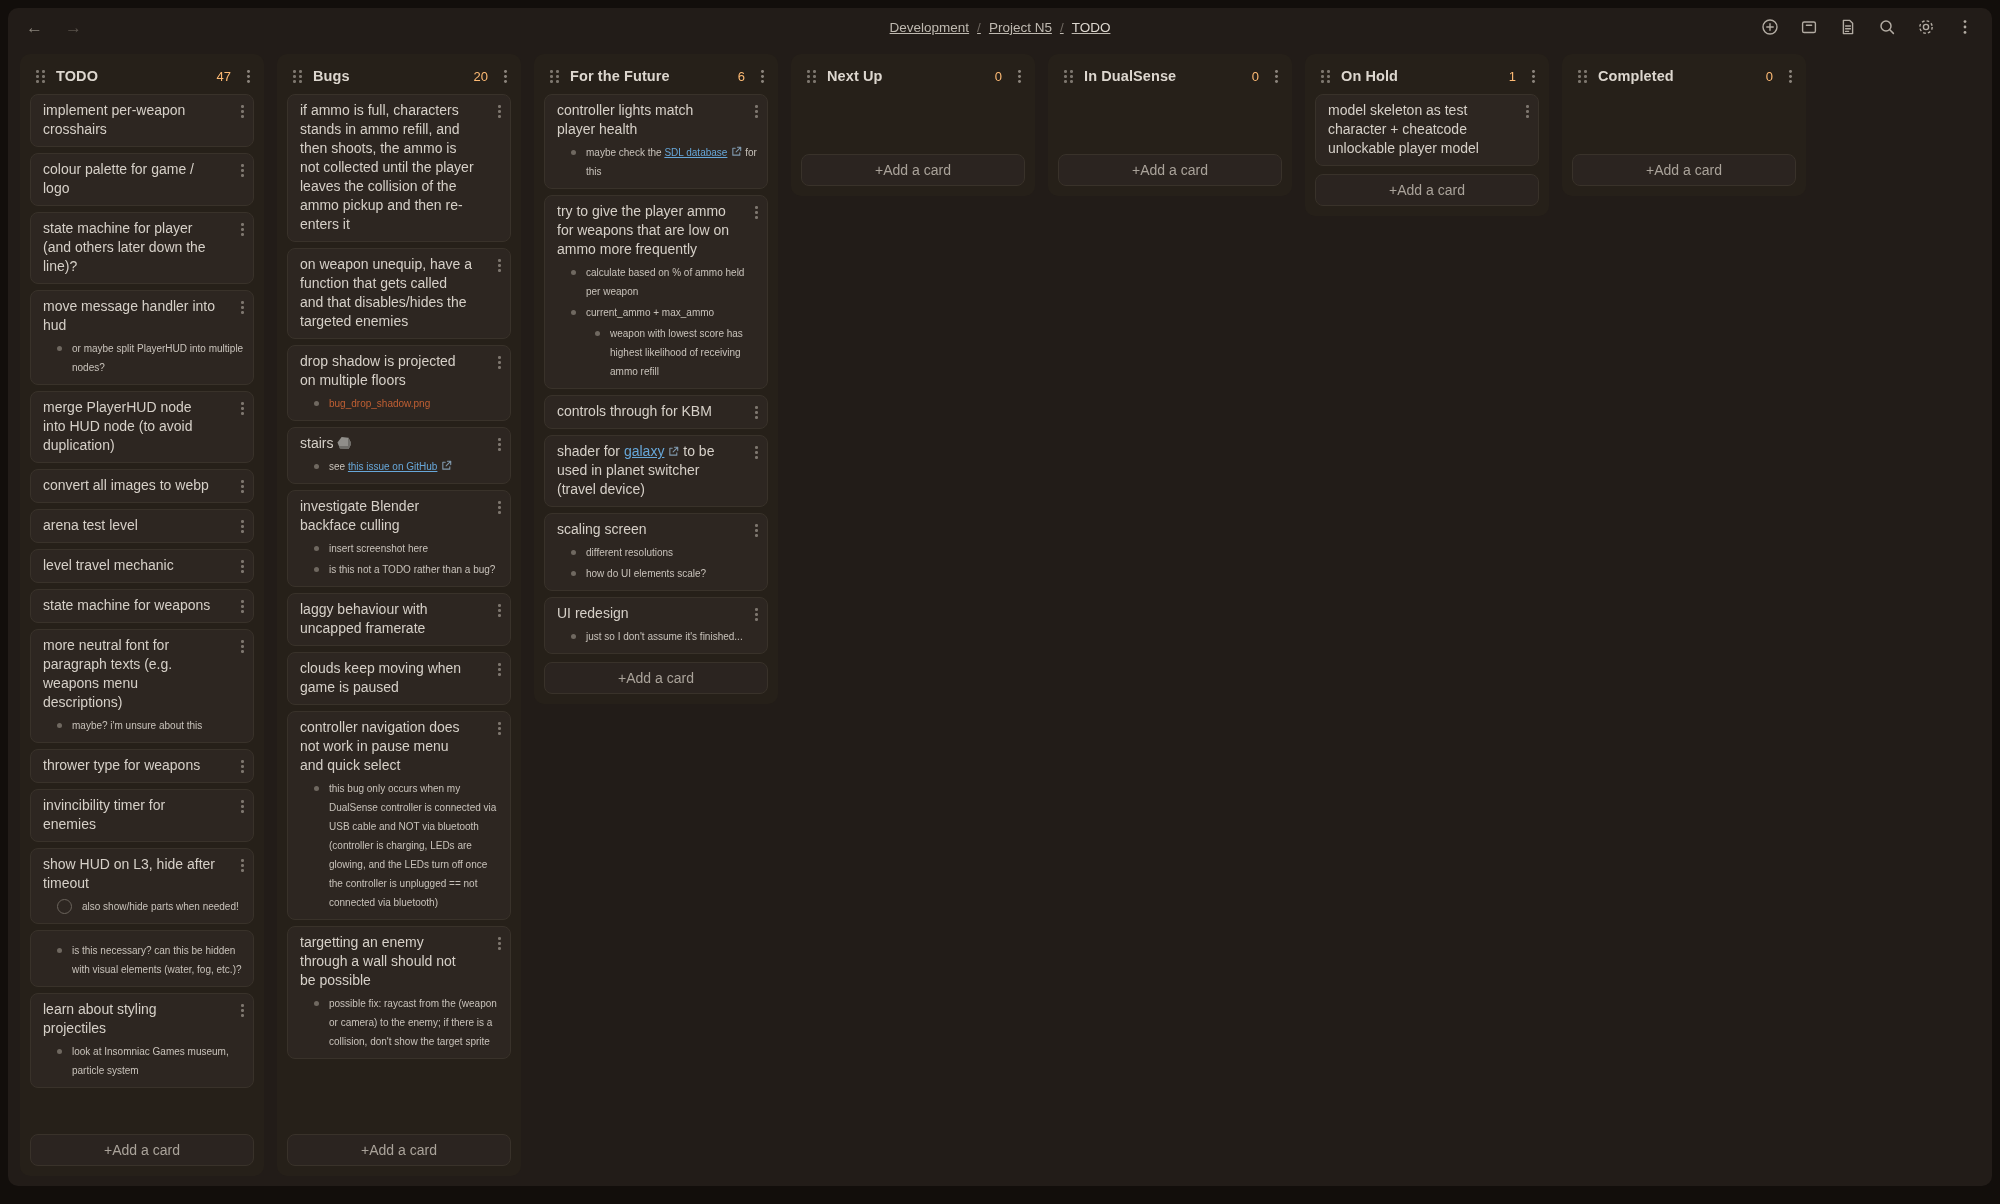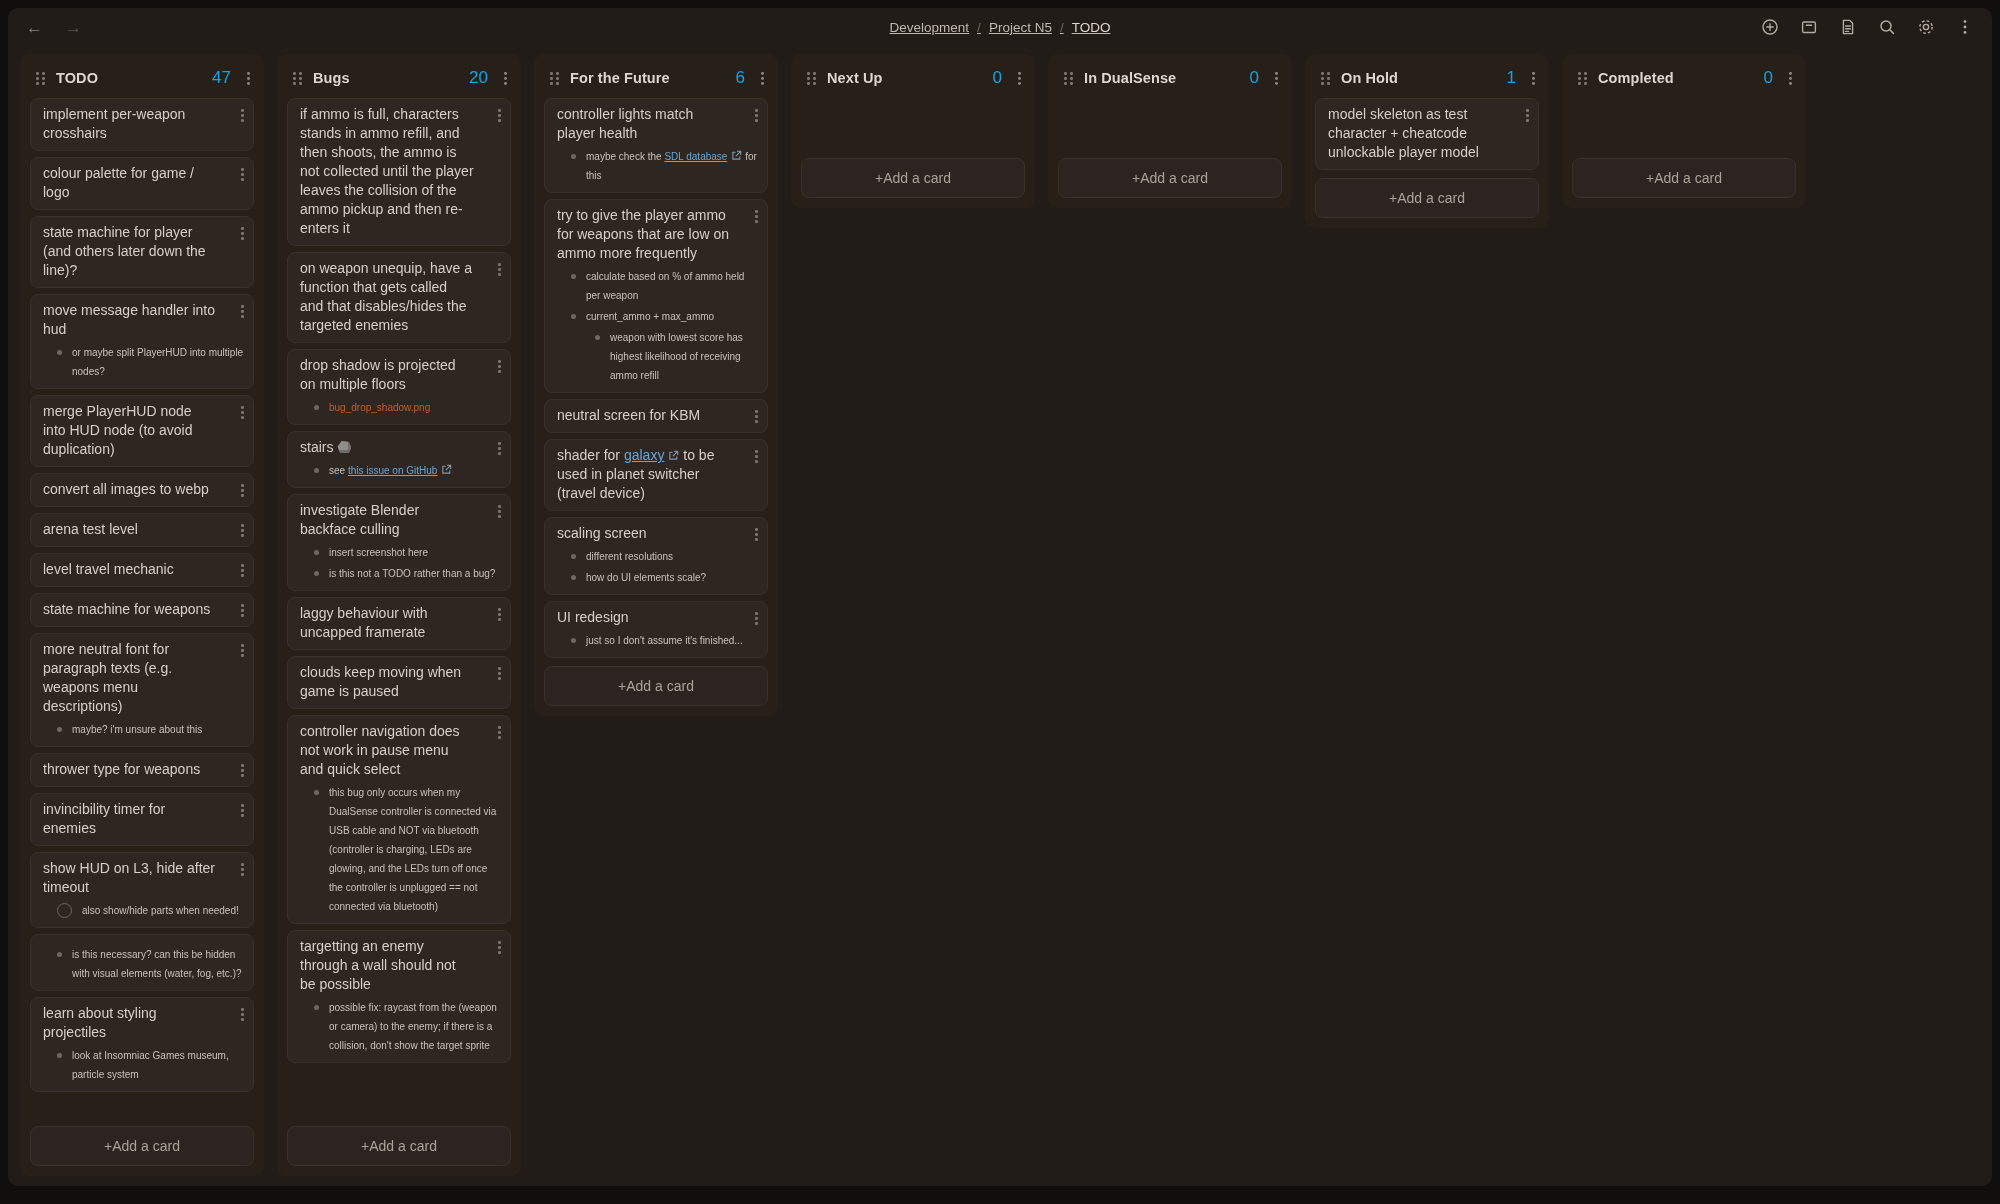--- a/index.html
+++ b/index.html
@@ -49,21 +49,21 @@
   }
   .column.tall{height:100%;}
   .col-header{display:flex;align-items:center;padding:8px 4px 10px 6px;flex:0 0 auto;}
   .drag-handle{width:10px;height:14px;position:relative;margin-right:10px;cursor:grab;flex:0 0 auto;}
   .drag-handle::before{
     content:"";position:absolute;left:0;top:1px;width:2.6px;height:2.6px;border-radius:50%;
     background:#7c756d;
     box-shadow:6px 0 0 #7c756d,0 5px 0 #7c756d,6px 5px 0 #7c756d,0 10px 0 #7c756d,6px 10px 0 #7c756d;
   }
   .col-title{font-size:14.5px;font-weight:700;color:#ddd7cf;flex:1 1 auto;letter-spacing:.1px;}
-  .col-count{font-size:17px;color:#0ea5e9;margin-right:16px;}
+  .col-count{font-size:13px;color:#fdba74;margin-right:16px;}
   .kebab{width:3px;height:14px;position:relative;cursor:pointer;flex:0 0 auto;}
   .kebab::before{
     content:"";position:absolute;left:0;top:1px;width:2.8px;height:2.8px;border-radius:50%;
     background:#8a837b;
     box-shadow:0 5px 0 #8a837b,0 10px 0 #8a837b;
   }
   .col-cards{display:flex;flex-direction:column;gap:6px;overflow:hidden;min-height:0;flex:0 1 auto;}
   .column.tall .col-cards{flex:1 1 auto;}
   .card{
     background:#2d2621;border:1px solid #39322a;border-radius:8px;
@@ -82,21 +82,21 @@
   .link-blue{color:#67a7d9;text-decoration:underline;cursor:pointer;}
   .link-orange{color:#c05f33;cursor:pointer;}
   .ext-icon{display:inline-block;width:11px;height:11px;margin-left:4px;color:#8099ad;vertical-align:-1px;}
   .ext-icon svg{width:11px;height:11px;display:block;}
   .rock-emoji{
     display:inline-block;width:14px;height:12px;margin-left:4px;vertical-align:-1px;
     background:#908e8a;clip-path:polygon(30% 0,78% 6%,100% 55%,80% 100%,18% 95%,0 45%);
     box-shadow:inset -3px -3px 0 #6f6d69;
   }
   .add-card{
-    height:40px;border-radius:8px;background:#2b2420;border:1px solid #39322a;
+    height:32px;border-radius:8px;background:#2b2420;border:1px solid #39322a;
     color:#aaa39a;font-size:14px;display:flex;align-items:center;justify-content:center;
     margin-top:8px;flex:0 0 auto;cursor:pointer;box-sizing:border-box;
   }
   .column.tall .add-card{margin-top:8px;}
   .empty-spacer{height:52px;flex:0 0 auto;}
 </style>
 </head>
 <body>
 
 <div class="window">
@@ -422,21 +422,21 @@
                 <span class="bullet-text"><span>current_ammo + max_ammo</span></span>
               </div>
               <div class="bullet level-2">
                 <span class="bullet-dot"></span>
                 <span class="bullet-text"><span>weapon with lowest score has highest likelihood of receiving ammo refill</span></span>
               </div>
             </div>
           </div>
           <div class="card">
             <div class="card-top">
-              <div class="card-title"><span>neutral screen for KBM</span></div>
+              <div class="card-title"><span>controls through for KBM</span></div>
               <span class="kebab card-kebab"></span>
             </div>
           </div>
           <div class="card">
             <div class="card-top">
               <div class="card-title"><span>shader for </span><span class="link-blue">galaxy</span><span class="ext-icon"><svg viewBox="0 0 12 12" fill="none" stroke="currentColor" stroke-width="1.2" stroke-linecap="round" stroke-linejoin="round">
                     <path d="M4.6 2.4H2v7.6h7.6V7.4"></path>
                     <path d="M7 1.4h3.6V5M10.4 1.6L5.6 6.4"></path>
                   </svg></span><span> to be used in planet switcher (travel device)</span></div>
               <span class="kebab card-kebab"></span>

